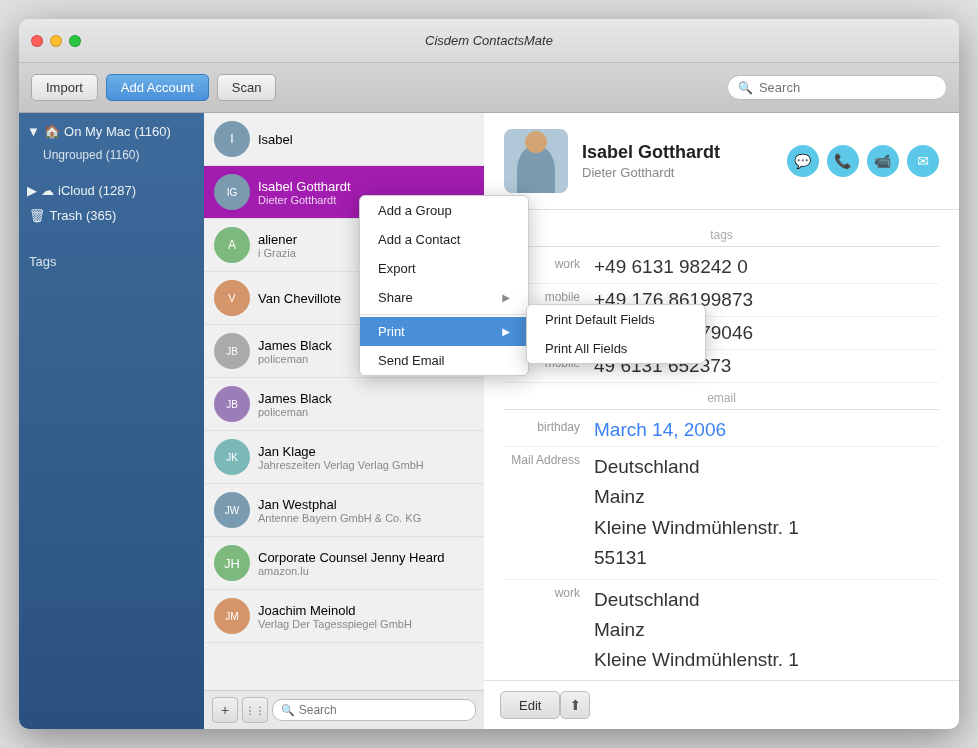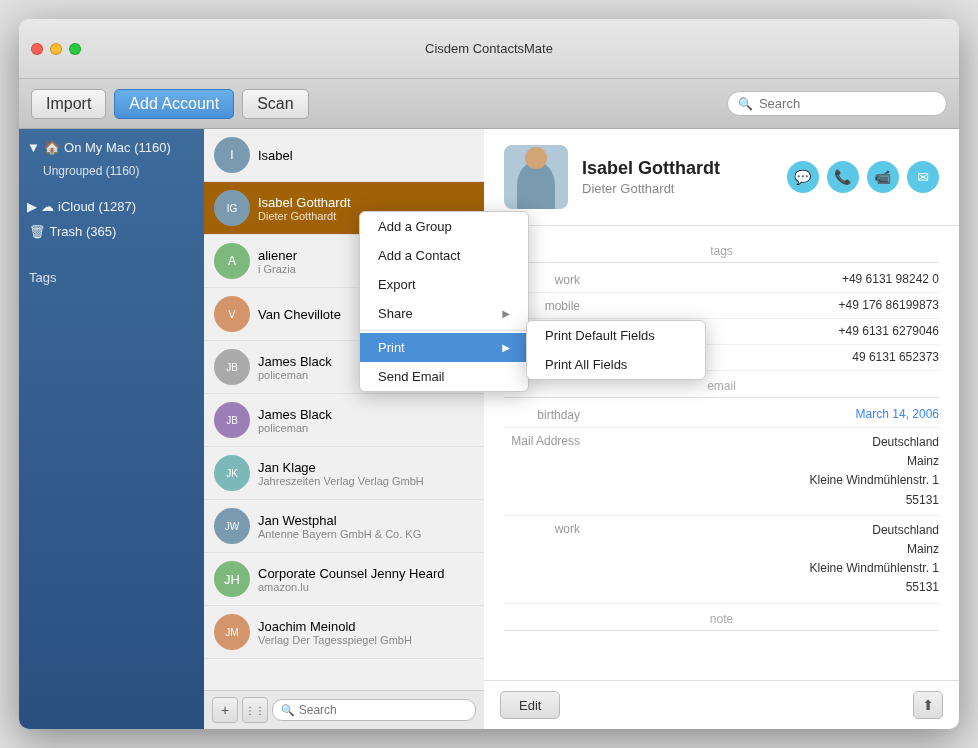--- a/index.html
+++ b/index.html
@@ -19,27 +19,28 @@
       border-radius: 10px;
       overflow: hidden;
       box-shadow: 0 10px 40px rgba(0,0,0,0.4);
       display: flex;
       flex-direction: column;
       background: #f0f0f0;
     }
     
     .titlebar {
       background: linear-gradient(to bottom, #e8e8e8, #d8d8d8);
-      height: 60px;
+      height: 44px;
       display: flex;
       align-items: center;
       padding: 0 12px;
       border-bottom: 1px solid #bbb;
       position: relative;
       flex-shrink: 0;
+      font-style: italic;
     }
     .traffic-lights {
       display: flex;
       gap: 7px;
       align-items: center;
     }
     .traffic-light {
       width: 12px;
       height: 12px;
       border-radius: 50%;
@@ -65,21 +66,21 @@
       padding: 0 12px;
       gap: 8px;
       border-bottom: 1px solid #aaa;
       flex-shrink: 0;
     }
     .toolbar-btn {
       background: linear-gradient(to bottom, #f5f5f5, #e0e0e0);
       border: 1px solid #aaa;
       border-radius: 5px;
       padding: 5px 14px;
-      font-size: 16px;
+      font-size: 13px;
       cursor: pointer;
       color: #333;
     }
     .toolbar-btn.primary {
       background: linear-gradient(to bottom, #6ab0e8, #4a90d9);
       border-color: #3a7bbf;
       color: white;
     }
     .toolbar-spacer { flex: 1; }
     .search-bar {
@@ -156,21 +157,21 @@
     }
     .contact-item {
       display: flex;
       align-items: center;
       padding: 8px 10px;
       cursor: pointer;
       border-bottom: 1px solid #e0e0e0;
       gap: 8px;
     }
     .contact-item.selected {
-      background: #a16207;
+      background: #a21caf;
       color: white;
       align-items: center;
     }
     .contact-avatar {
       width: 36px;
       height: 36px;
       border-radius: 18px;
       background: #ccc;
       flex-shrink: 0;
       overflow: hidden;
@@ -300,39 +301,37 @@
     .detail-label {
       width: 90px;
       font-size: 12px;
       color: #999;
       text-align: right;
       padding-right: 14px;
       padding-top: 1px;
       flex-shrink: 0;
     }
     .detail-value {
-      font-size: 12px;
+      font-size: 19px;
       color: #333;
       flex: 1;
-      text-align: right;
     }
     .detail-value.link { color: #4a90d9; }
     .detail-value.birthday { color: #3b82f6; }
     .detail-section-label {
       font-size: 12px;
       color: #aaa;
       padding: 8px 0 4px;
       text-align: center;
     }
     .detail-footer {
       display: flex;
-      justify-content: space-between;
+      justify-content: flex-start;
       padding: 10px 16px;
       border-top: 1px solid #e0e0e0;
-      gap: 8px;
     }
     .detail-footer-btn {
       padding: 5px 18px;
       border-radius: 5px;
       font-size: 13px;
       cursor: pointer;
       background: linear-gradient(to bottom, #f0f0f0, #ddd);
       border: 1px solid #bbb;
       color: #333;
     }

